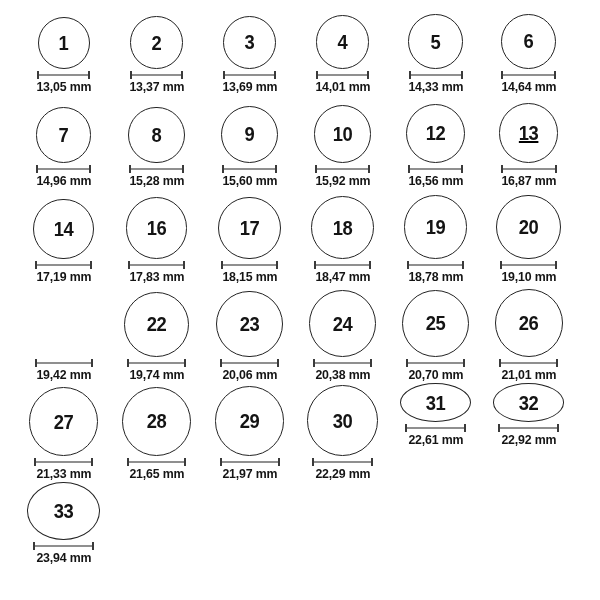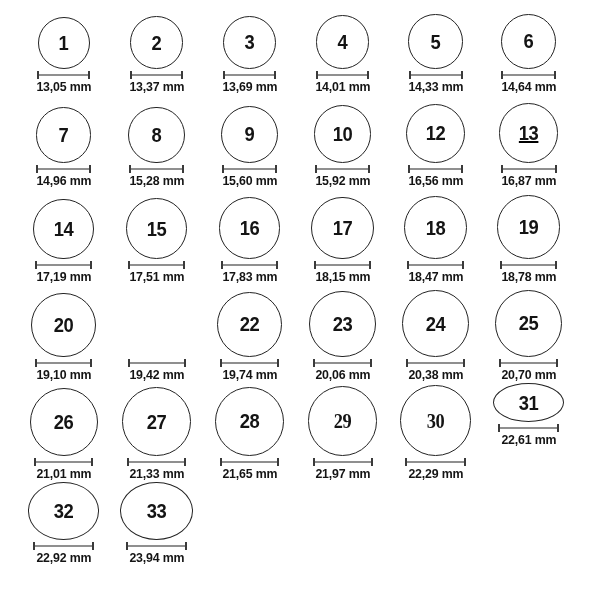--- a/index.html
+++ b/index.html
@@ -218,31 +218,20 @@
       <span class="num">14</span>
     </div>
     <div class="ruler" style="width: 56.25px;">
       <span class="tick"></span>
       <span class="line"></span>
       <span class="tick"></span>
     </div>
     <div class="label">17,19 mm</div>
   </div>
       <div class="cell">
-    <div class="circle" style="width: 60.96px; height: 60.96px;">
-      <span class="num">15</span>
-    </div>
-    <div class="ruler" style="width: 56.5px;">
-      <span class="tick"></span>
-      <span class="line"></span>
-      <span class="tick"></span>
-    </div>
-    <div class="label">17,51 mm</div>
-  </div>
-      <div class="cell">
     <div class="circle" style="width: 61.6px; height: 61.6px;">
       <span class="num">16</span>
     </div>
     <div class="ruler" style="width: 56.75px;">
       <span class="tick"></span>
       <span class="line"></span>
       <span class="tick"></span>
     </div>
     <div class="label">17,83 mm</div>
   </div>
@@ -369,32 +358,32 @@
       <span class="num">28</span>
     </div>
     <div class="ruler" style="width: 59.75px;">
       <span class="tick"></span>
       <span class="line"></span>
       <span class="tick"></span>
     </div>
     <div class="label">21,65 mm</div>
   </div>
       <div class="cell">
-    <div class="circle" style="width: 69.92px; height: 69.92px; font-family: Liberation Serif, serif;">
+    <div class="circle" style="width: 69.92px; height: 69.92px;">
       <span class="num">29</span>
     </div>
     <div class="ruler" style="width: 60px;">
       <span class="tick"></span>
       <span class="line"></span>
       <span class="tick"></span>
     </div>
     <div class="label">21,97 mm</div>
   </div>
       <div class="cell">
-    <div class="circle" style="width: 70.56px; height: 70.56px; font-family: Liberation Serif, serif;">
+    <div class="circle" style="width: 70.56px; height: 70.56px;">
       <span class="num">30</span>
     </div>
     <div class="ruler" style="width: 60.25px;">
       <span class="tick"></span>
       <span class="line"></span>
       <span class="tick"></span>
     </div>
     <div class="label">22,29 mm</div>
   </div>
       <div class="cell row-last">

